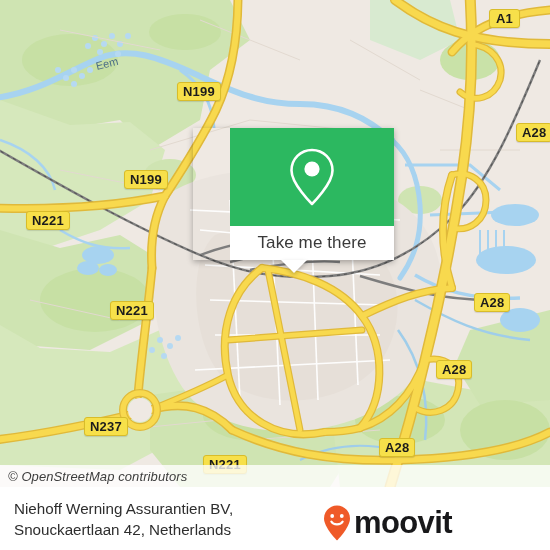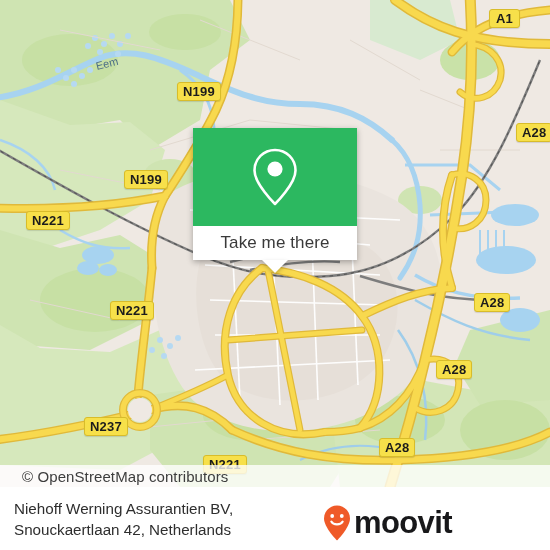--- a/index.html
+++ b/index.html
@@ -14,27 +14,28 @@
   #map{position:absolute;left:0;top:0;width:550px;height:487px;overflow:hidden;background:#efe9e3;}
   #map svg{display:block;width:550px;height:487px;}
 
   
   #attrib{
     position:absolute;left:0;bottom:0;width:550px;height:22px;
     background:rgba(255,255,255,0.78);
     display:flex;align-items:center;
   }
   #attrib span{
-    font-size:15px;color:#3d3d3d;padding-left:22px;letter-spacing:.1px;
+    font-size:13px;color:#3d3d3d;padding-left:8px;letter-spacing:.1px;font-style:italic;
   }
 
   
   #card{
     position:absolute;left:193px;top:128px;width:164px;height:132px;
     box-shadow:0 2px 6px rgba(0,0,0,.30);
+    padding-left:37px;
   }
   #card-top{
     width:100%;height:98px;background:#2cb860;
     display:flex;align-items:center;justify-content:center;
   }
   #card-bottom{
     width:100%;height:34px;background:#ffffff;
     display:flex;align-items:center;justify-content:center;
   }
   #card-bottom span{

